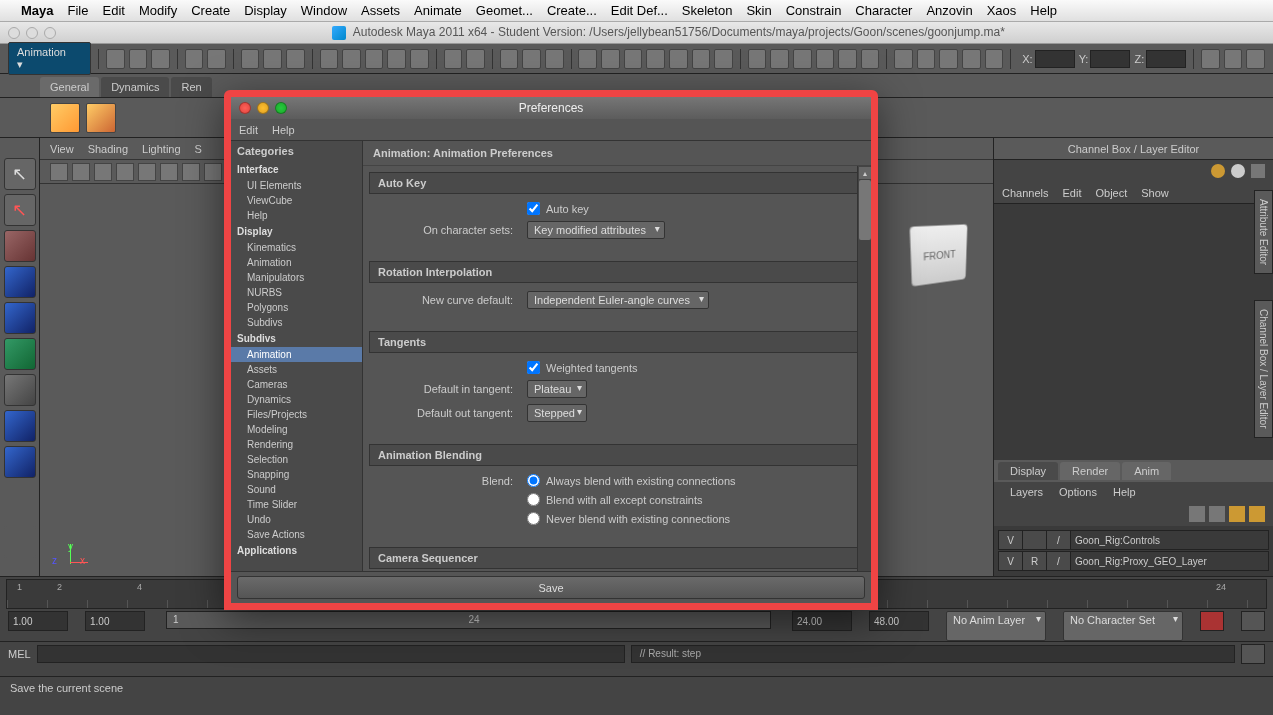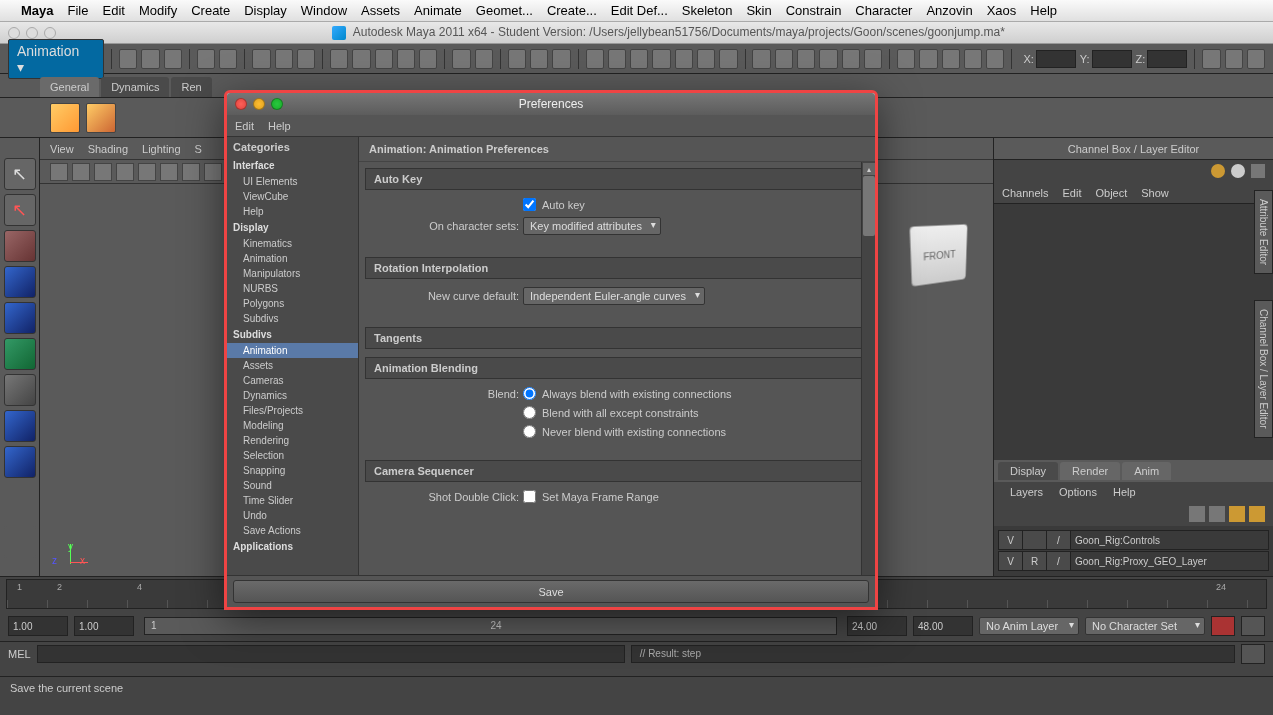--- a/index.html
+++ b/index.html
@@ -12,21 +12,21 @@
 
 
 .app-titlebar { height: 22px; background: linear-gradient(#e8e8e8,#cfcfcf); display: flex; align-items: center; color: #555; font-size: 12px; border-bottom: 1px solid #999; }
 .traffic-lights { display: flex; gap: 6px; padding: 0 8px; }
 .tl { width: 12px; height: 12px; border-radius: 50%; background: #ddd; border: 1px solid #aaa; }
 .app-title-text { flex: 1; text-align: center; }
 .maya-icon { width: 14px; height: 14px; background: linear-gradient(135deg,#3af,#08c); border-radius: 2px; margin-right: 4px; display: inline-block; vertical-align: middle; }
 
 
 .main-toolbar { height: 30px; background: #5a5a5a; border-bottom: 1px solid #222; display: flex; align-items: center; padding: 0 8px; gap: 4px; }
-.module-dropdown { background: #0369a1; border: 1px solid #333; padding: 3px 20px 3px 8px; color: #ddd; font-size: 14px; border-radius: 2px; }
+.module-dropdown { background: #0c4a6e; border: 1px solid #333; padding: 3px 20px 3px 8px; color: #ddd; font-size: 11px; border-radius: 2px; }
 .tb-icon { width: 20px; height: 20px; background: #777; border: 1px solid #444; border-radius: 2px; }
 .tb-sep { width: 1px; height: 20px; background: #333; margin: 0 3px; }
 .coord-field { display: flex; align-items: center; gap: 2px; }
 .coord-input { width: 40px; height: 18px; background: #333; border: 1px solid #222; }
 
 .shelf-tabs { height: 24px; background: #5a5a5a; display: flex; align-items: flex-end; padding-left: 40px; gap: 2px; border-bottom: 1px solid #222; }
 .shelf-tab { padding: 4px 10px; background: #4a4a4a; color: #ccc; border-radius: 3px 3px 0 0; font-size: 11px; }
 .shelf-tab.active { background: #6a6a6a; }
 
 .shelf-row { height: 40px; background: #5a5a5a; border-bottom: 1px solid #222; display: flex; align-items: center; padding-left: 50px; gap: 6px; }
@@ -69,31 +69,31 @@
 .layer-row { display: flex; align-items: center; height: 20px; background: #4a4a4a; border: 1px solid #222; margin-bottom: 1px; font-size: 10px; }
 .layer-cell { width: 24px; height: 100%; border-right: 1px solid #222; display: flex; align-items: center; justify-content: center; }
 .layer-name { padding-left: 4px; flex: 1; background: #3a3a3a; height: 100%; display: flex; align-items: center; }
 .attr-tab { position: absolute; right: 0; top: 190px; writing-mode: vertical-rl; background: #5a5a5a; padding: 8px 3px; font-size: 10px; border: 1px solid #222; }
 .cbox-tab { position: absolute; right: 0; top: 300px; writing-mode: vertical-rl; background: #5a5a5a; padding: 8px 3px; font-size: 10px; border: 1px solid #222; }
 
 
 .timeline-area { height: 100px; background: #444; border-top: 1px solid #222; }
 .time-slider { height: 30px; background: #3a3a3a; border: 1px solid #222; margin: 2px 6px; position: relative; display: flex; align-items: flex-end; }
 .time-tick { position: absolute; font-size: 9px; color: #aaa; top: 2px; }
-.time-playback { height: 30px; display: flex; align-items: center; gap: 6px; padding: 0 8px;}
+.time-playback { height: 30px; display: flex; gap: 17px; padding: 0 8px;}
 .time-field { width: 60px; height: 20px; background: #333; border: 1px solid #222; color: #ccc; padding: 0 4px; font-size: 10px; }
 .play-btn { width: 20px; height: 20px; background: #555; border: 1px solid #222; display: flex; align-items: center; justify-content: center; color: #ccc; font-size: 10px; }
 .range-slider { flex: 1; height: 18px; background: #5a5a5a; border: 1px solid #222; margin: 0 4px; }
 .command-line { height: 24px; background: #444; display: flex; align-items: center; gap: 6px; padding: 0 8px; border-top: 1px solid #222; }
 .cmd-input { flex: 1; height: 18px; background: #333; border: 1px solid #222; max-width: 600px; }
 .cmd-result { flex: 1; height: 18px; background: #333; border: 1px solid #222; color: #aaa; padding: 0 8px; display: flex; align-items: center; font-size: 10px; }
 .status-bar { height: 22px; background: #444; display: flex; align-items: center; padding: 0 10px; font-size: 11px; border-top: 1px solid #222; }
 
 
-.prefs-dialog { position: absolute; top: 90px; left: 224px; width: 654px; height: 520px; background: #ffffff; border: 3px solid #ef4444; box-shadow: 0 10px 40px rgba(0,0,0,0.5); display: flex; flex-direction: column; border-radius: 6px 6px 0 0; overflow: hidden; }
+.prefs-dialog { position: absolute; top: 90px; left: 224px; width: 654px; height: 520px; background: #ffffff; border: 7px solid #ef4444; box-shadow: 0 10px 40px rgba(0,0,0,0.5); display: flex; flex-direction: column; border-radius: 6px 6px 0 0; overflow: hidden; }
 .prefs-titlebar { height: 22px; background: linear-gradient(#767676,#5c5c5c); display: flex; align-items: center; position: relative; }
 .prefs-traffic { display: flex; gap: 6px; padding: 0 8px; }
 .ptl { width: 12px; height: 12px; border-radius: 50%; border: 1px solid rgba(0,0,0,0.3); }
 .ptl.r { background: radial-gradient(#ff6058,#e0443e); }
 .ptl.y { background: radial-gradient(#ffbd2e,#dea123); }
 .ptl.g { background: radial-gradient(#27c93f,#1aab29); }
 .prefs-title { position: absolute; left: 0; right: 0; text-align: center; color: #eee; font-size: 12px; }
 .prefs-menubar { height: 22px; background: #555; display: flex; align-items: center; gap: 14px; padding: 0 8px; font-size: 11px; border-bottom: 1px solid #333; }
 .prefs-body { flex: 1; display: flex; overflow: hidden; }
 .prefs-sidebar { width: 132px; background: #4a4a4a; border-right: 1px solid #333; overflow-y: auto; }
@@ -101,21 +101,21 @@
 .prefs-group-title { padding: 3px 6px; font-weight: bold; font-size: 10px; color: #ddd; }
 .prefs-item { padding: 2px 6px 2px 16px; font-size: 10px; cursor: default; }
 .prefs-item.selected { background: #5a7aa8; color: #fff; }
 .prefs-main { flex: 1; display: flex; flex-direction: column; background: #555; }
 .prefs-main-title { padding: 6px 10px; font-weight: bold; font-size: 11px; background: #555; border-bottom: 1px solid #444; }
 .prefs-scroll { flex: 1; overflow-y: auto; padding: 6px; position: relative; }
 .prefs-section { margin-bottom: 8px; }
 .prefs-section-title { background: #4a4a4a; padding: 4px 8px; font-weight: bold; font-size: 11px; border: 1px solid #333; }
 .prefs-section-body { padding: 8px; }
 .prefs-row { display: flex; align-items: center; margin-bottom: 6px; font-size: 11px; }
-.prefs-label { width: 150px; text-align: right; padding-right: 4px; }
+.prefs-label { width: 150px; text-align: right; padding-right: 14px; }
 .prefs-check { width: 13px; height: 13px; margin-right: 6px; }
 .prefs-select { background: #666; border: 1px solid #333; padding: 2px 18px 2px 6px; color: #ddd; font-size: 11px; position: relative; border-radius: 2px; }
 .prefs-select::after { content: "▾"; position: absolute; right: 4px; top: 1px; font-size: 10px; }
 .prefs-radio { width: 13px; height: 13px; margin-right: 6px; }
 .prefs-buttons { height: 32px; display: flex; gap: 8px; padding: 4px 6px; background: #555; border-top: 1px solid #333; }
 .prefs-btn { flex: 1; background: linear-gradient(#6a6a6a,#555); border: 1px solid #333; color: #ddd; border-radius: 3px; font-size: 11px; }
 
 
 .annotation { position: absolute; pointer-events: none; z-index: 1000; }
 
@@ -441,20 +441,35 @@
           <div class="prefs-section-body">
             <div class="prefs-row">
                 <div class="prefs-label">New curve default:</div>
                 <div class="prefs-select"><span>Independent Euler-angle curves</span></div>
               </div>
           </div>
         </div>
 
         <div class="prefs-section">
           <div class="prefs-section-title">Tangents</div>
+          <div class="prefs-section-body">
+            <div class="prefs-row">
+                <div class="prefs-label"></div>
+                <input type="checkbox" checked="" class="prefs-check" style="">
+                <span>Weighted tangents</span>
+              </div>
+            <div class="prefs-row">
+                <div class="prefs-label">Default in tangent:</div>
+                <div class="prefs-select" style="width:60px"><span>Plateau</span></div>
+              </div>
+            <div class="prefs-row">
+                <div class="prefs-label">Default out tangent:</div>
+                <div class="prefs-select" style="width:60px"><span>Stepped</span></div>
+              </div>
+          </div>
         </div>
 
         <div class="prefs-section">
           <div class="prefs-section-title">Animation Blending</div>
           <div class="prefs-section-body">
             <div class="prefs-row">
                 <div class="prefs-label">Blend:</div>
                 <input type="radio" checked="" class="prefs-radio" style="">
                 <span>Always blend with existing connections</span>
               </div>

